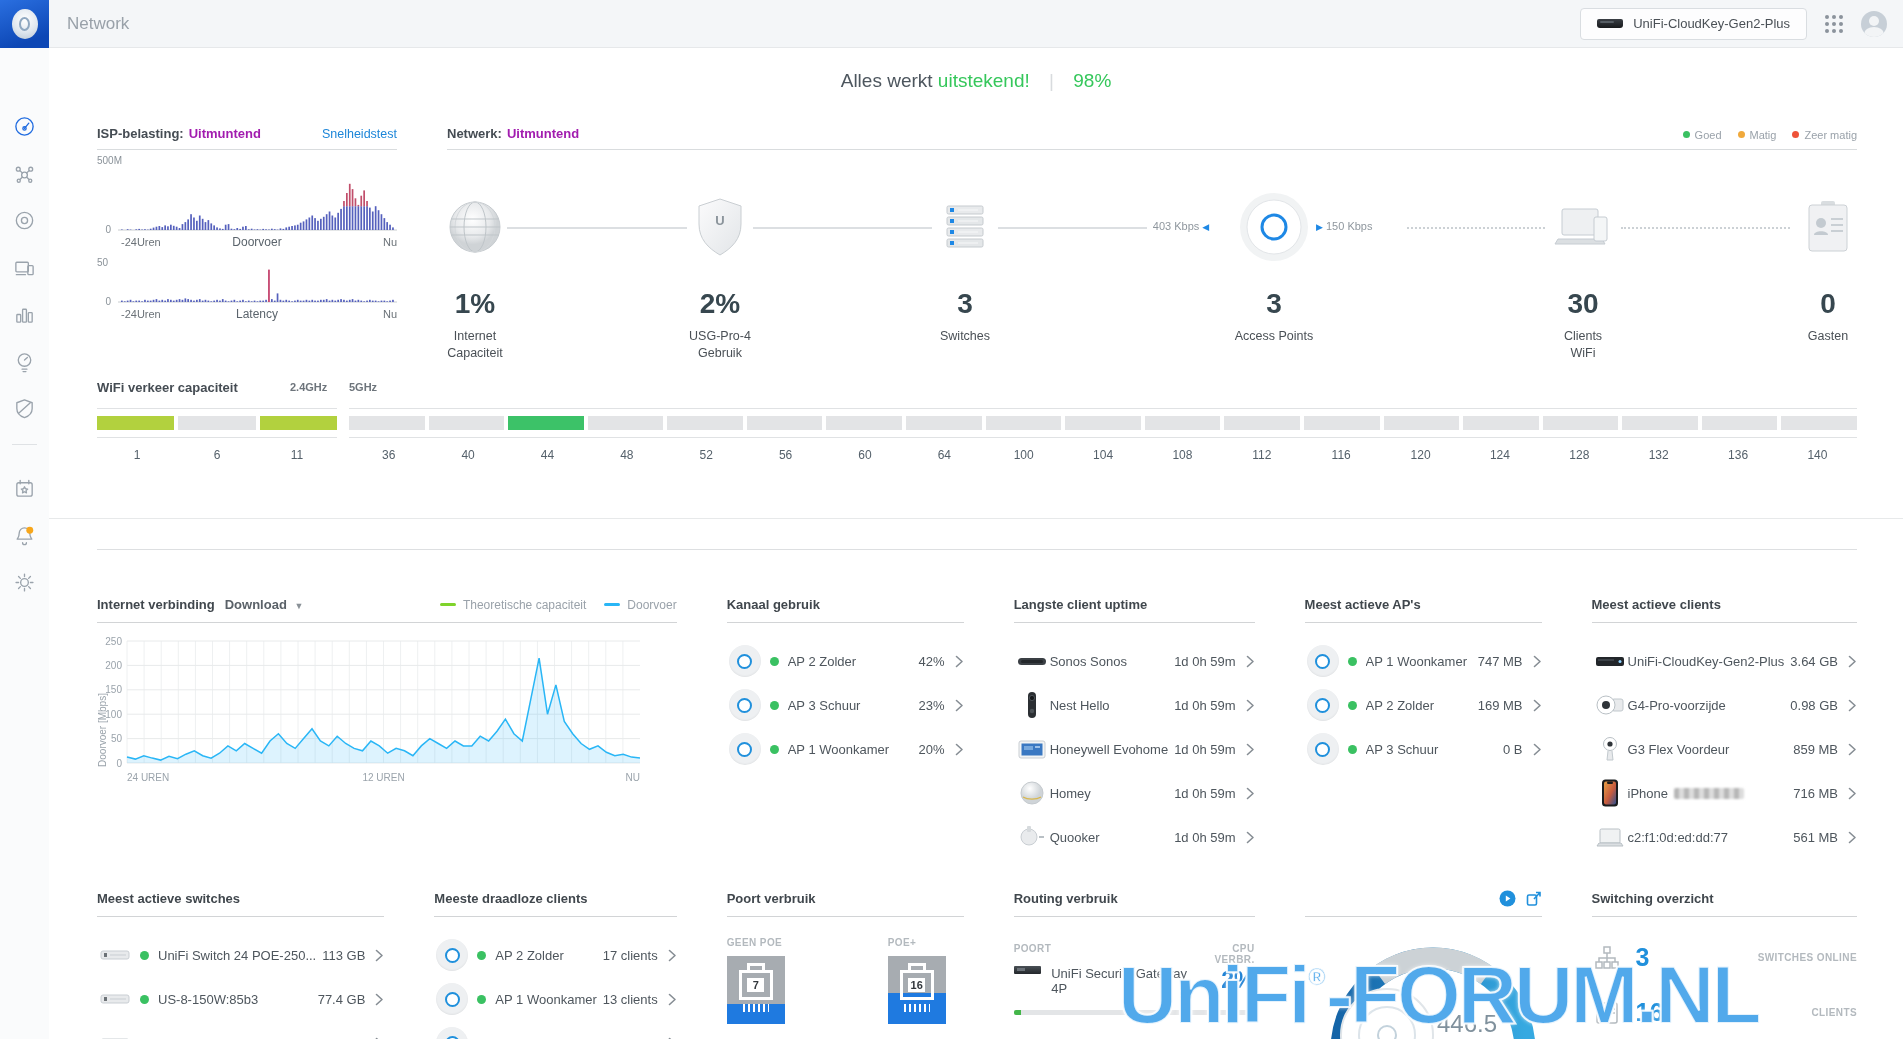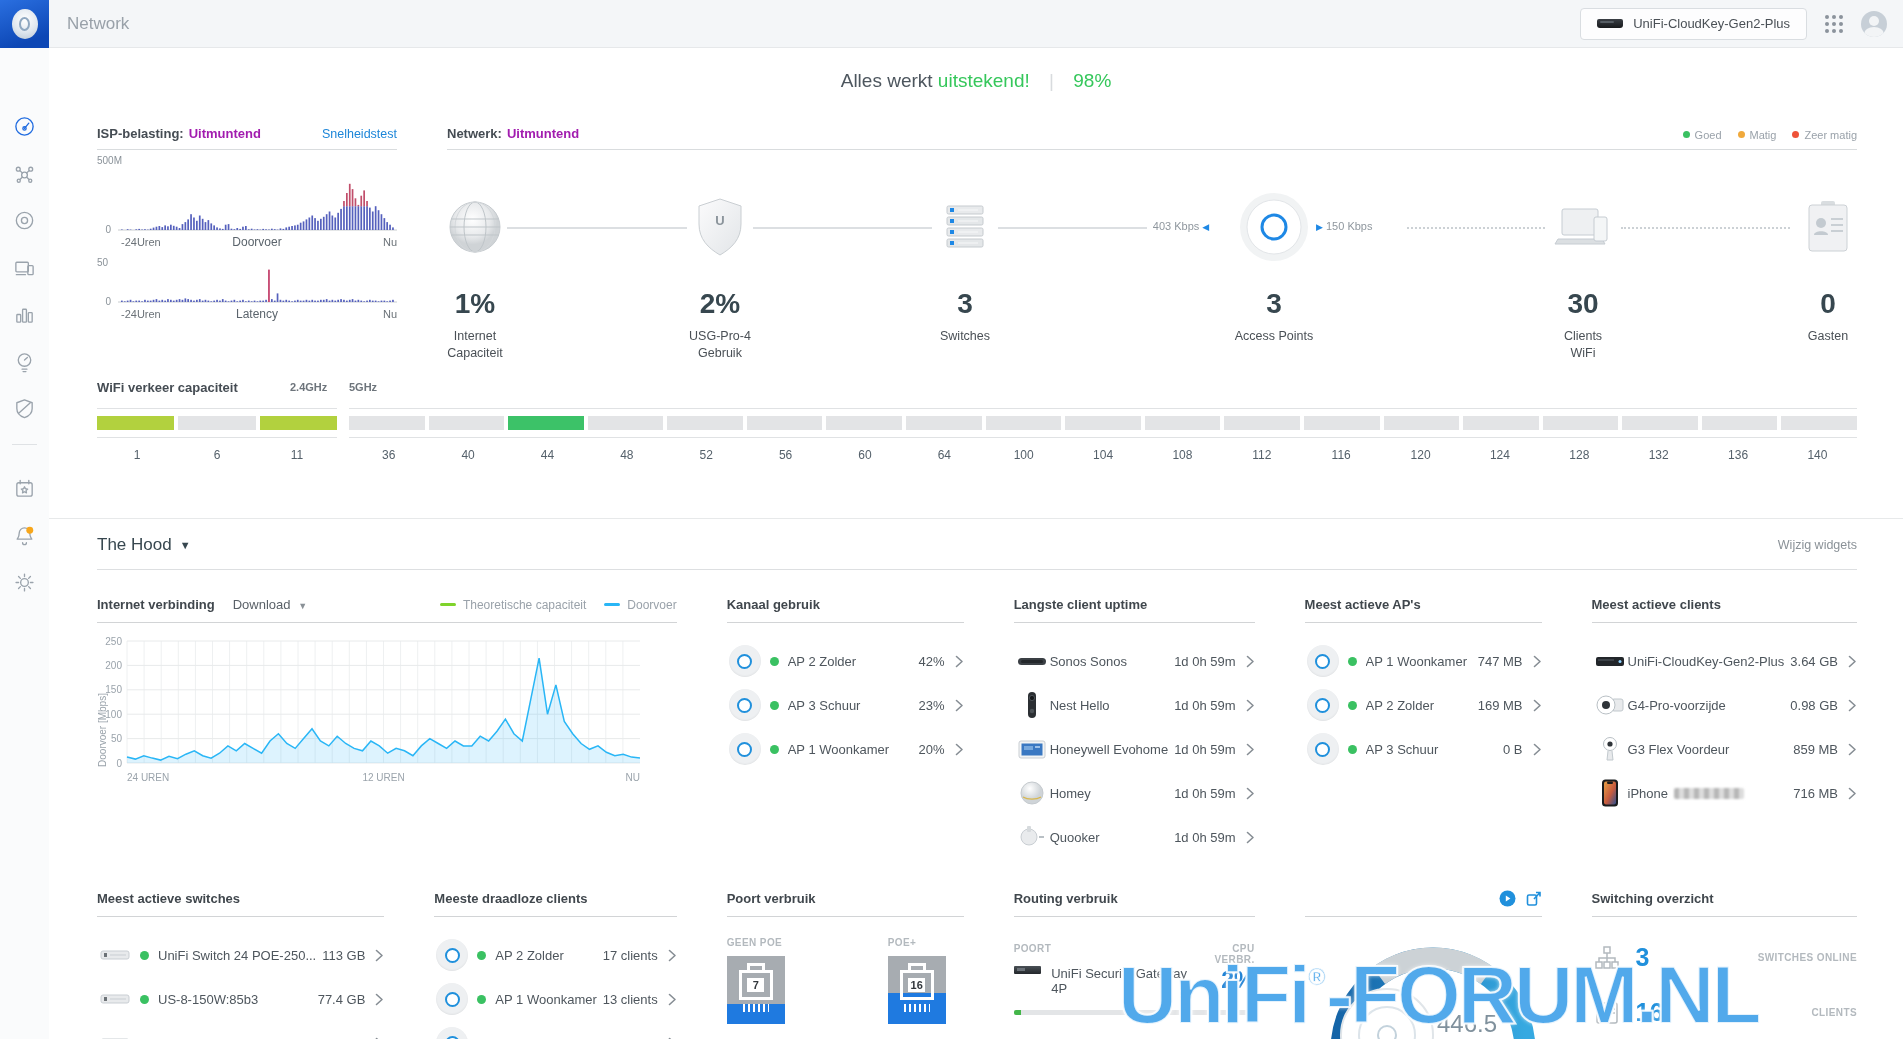--- a/index.html
+++ b/index.html
@@ -91,21 +91,21 @@
   .hood-rule { height:1px; background:#dddfe1; margin-top:14px; }
 
   
   .widgets { position:absolute; left:48px; top:548px; width:1760px; display:grid;
              grid-template-columns:repeat(6,1fr); column-gap:50px; row-gap:44px;
              grid-template-rows:250px auto; }
   .widget { position:relative; }
   .w-span2 { grid-column:span 2; }
   .w-head { display:flex; align-items:center; border-bottom:1px solid #d2d4d6; padding-bottom:9px;
             font-size:13px; font-weight:bold; color:#40474d; min-height:27px; }
-  .w-head .dd { margin-left:18px; font-weight:normal; color:#5a6168; cursor:pointer; }
+  .w-head .dd { margin-left:10px; font-weight:bold; color:#5a6168; cursor:pointer; }
   .w-head .dd .caret { font-size:9px; color:#8a9197; margin-left:4px; }
   .w-legend { margin-left:auto; display:flex; gap:18px; font-weight:normal; }
   .w-legend .li { display:flex; align-items:center; gap:7px; font-size:12px; color:#9aa2aa; }
   .w-legend .dash { width:16px; height:3px; border-radius:2px; }
 
   .rows { margin-top:16px; }
   .lrow { display:flex; align-items:center; height:44px; cursor:pointer; }
   .lrow .ric { width:36px; display:flex; justify-content:center; align-items:center; flex:none; }
   .lrow .sdot { width:9px; height:9px; border-radius:50%; background:#3ac162; margin:0 9px 0 7px; flex:none; }
   .lrow .nm { font-size:13px; color:#4e565d; white-space:nowrap; overflow:hidden; text-overflow:ellipsis; flex:1; margin-right:6px; display:flex; align-items:center; gap:6px;}
@@ -709,27 +709,20 @@
           <div class="cl">132</div>
           <div class="cl">136</div>
           <div class="cl">140</div>
         </div>
       </div>
   </div>
 
   <div class="big-divider"></div>
 
   <div class="hood">
-    <div class="hood-row">
-      <div class="hood-title">
-        <span>The Hood</span>
-        <span class="caret">▼</span>
-      </div>
-      <span class="edit">Wijzig widgets</span>
-    </div>
     <div class="hood-rule"></div>
   </div>
 
   <div class="widgets" id="widgets">
 
     <div class="widget w-span2">
       <div class="w-head">
         <span>Internet verbinding</span>
         <span class="dd">
           <span>Download</span>
@@ -1066,20 +1059,35 @@
               </svg>
             </span>
             <span class="nm">iPhone<span class="blur-chip"></span></span>
             <span class="vl">716 MB</span>
             <span class="chev">
               <svg viewBox="0 0 9 13">
                 <path d="M1.5 1.5 L7 6.5 L1.5 11.5"></path>
               </svg>
             </span>
           </div>
+          <div class="lrow">
+            <span class="ric">
+              <svg width="30" height="30" viewBox="0 0 30 30">
+                <rect x="5" y="7" width="20" height="14" rx="1.5" fill="#f0f2f3" stroke="#b9c0c5"></rect>
+                <path d="M2 24 H28 L26 21 H4 Z" fill="#dbdfe2" stroke="#b9c0c5"></path>
+              </svg>
+            </span>
+            <span class="nm">c2:f1:0d:ed:dd:77</span>
+            <span class="vl">561 MB</span>
+            <span class="chev">
+              <svg viewBox="0 0 9 13">
+                <path d="M1.5 1.5 L7 6.5 L1.5 11.5"></path>
+              </svg>
+            </span>
+          </div>
         </div>
     </div>
 
     <div class="widget">
       <div class="w-head">
           <span>Meest actieve switches</span>
         </div>
       <div class="rows">
           <div class="lrow">
             <span class="ric">

